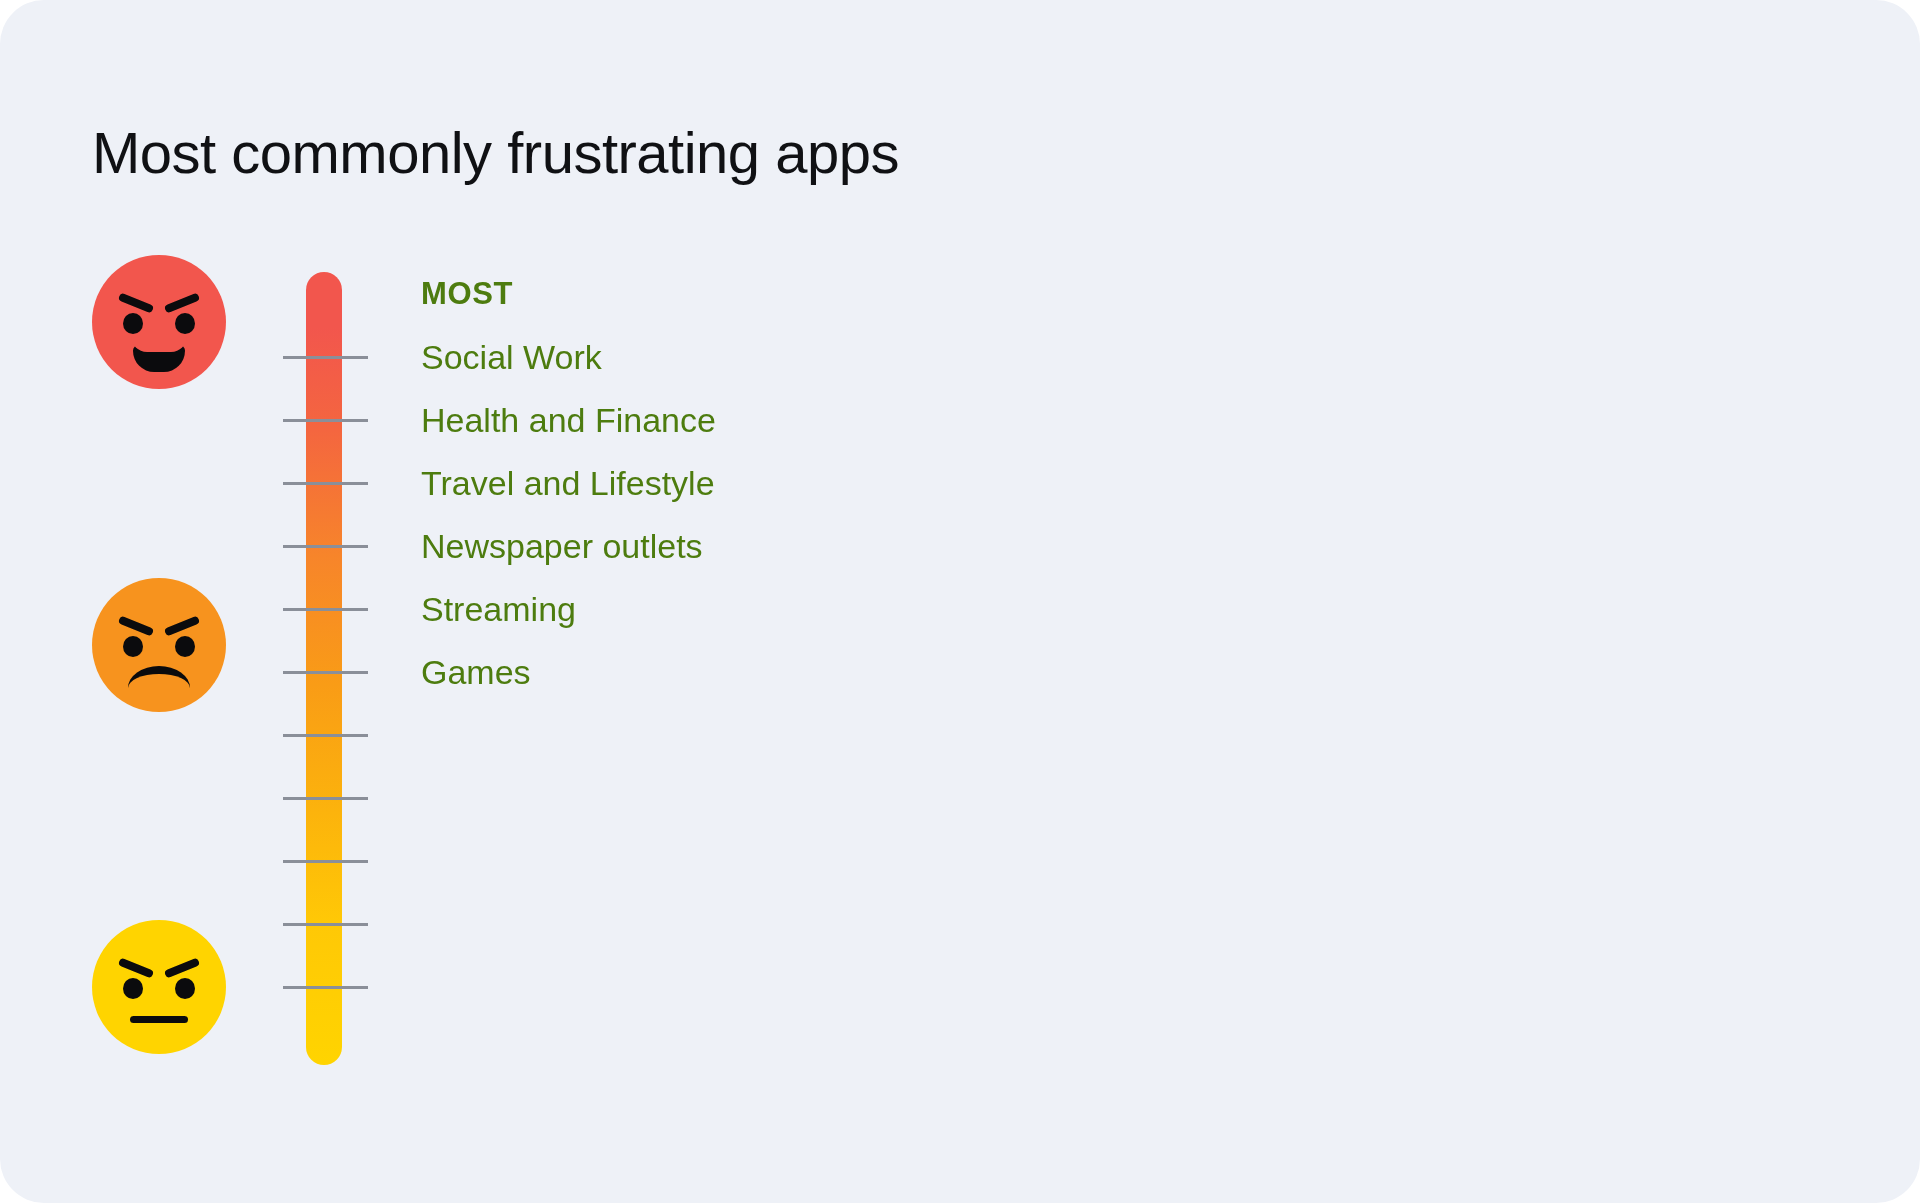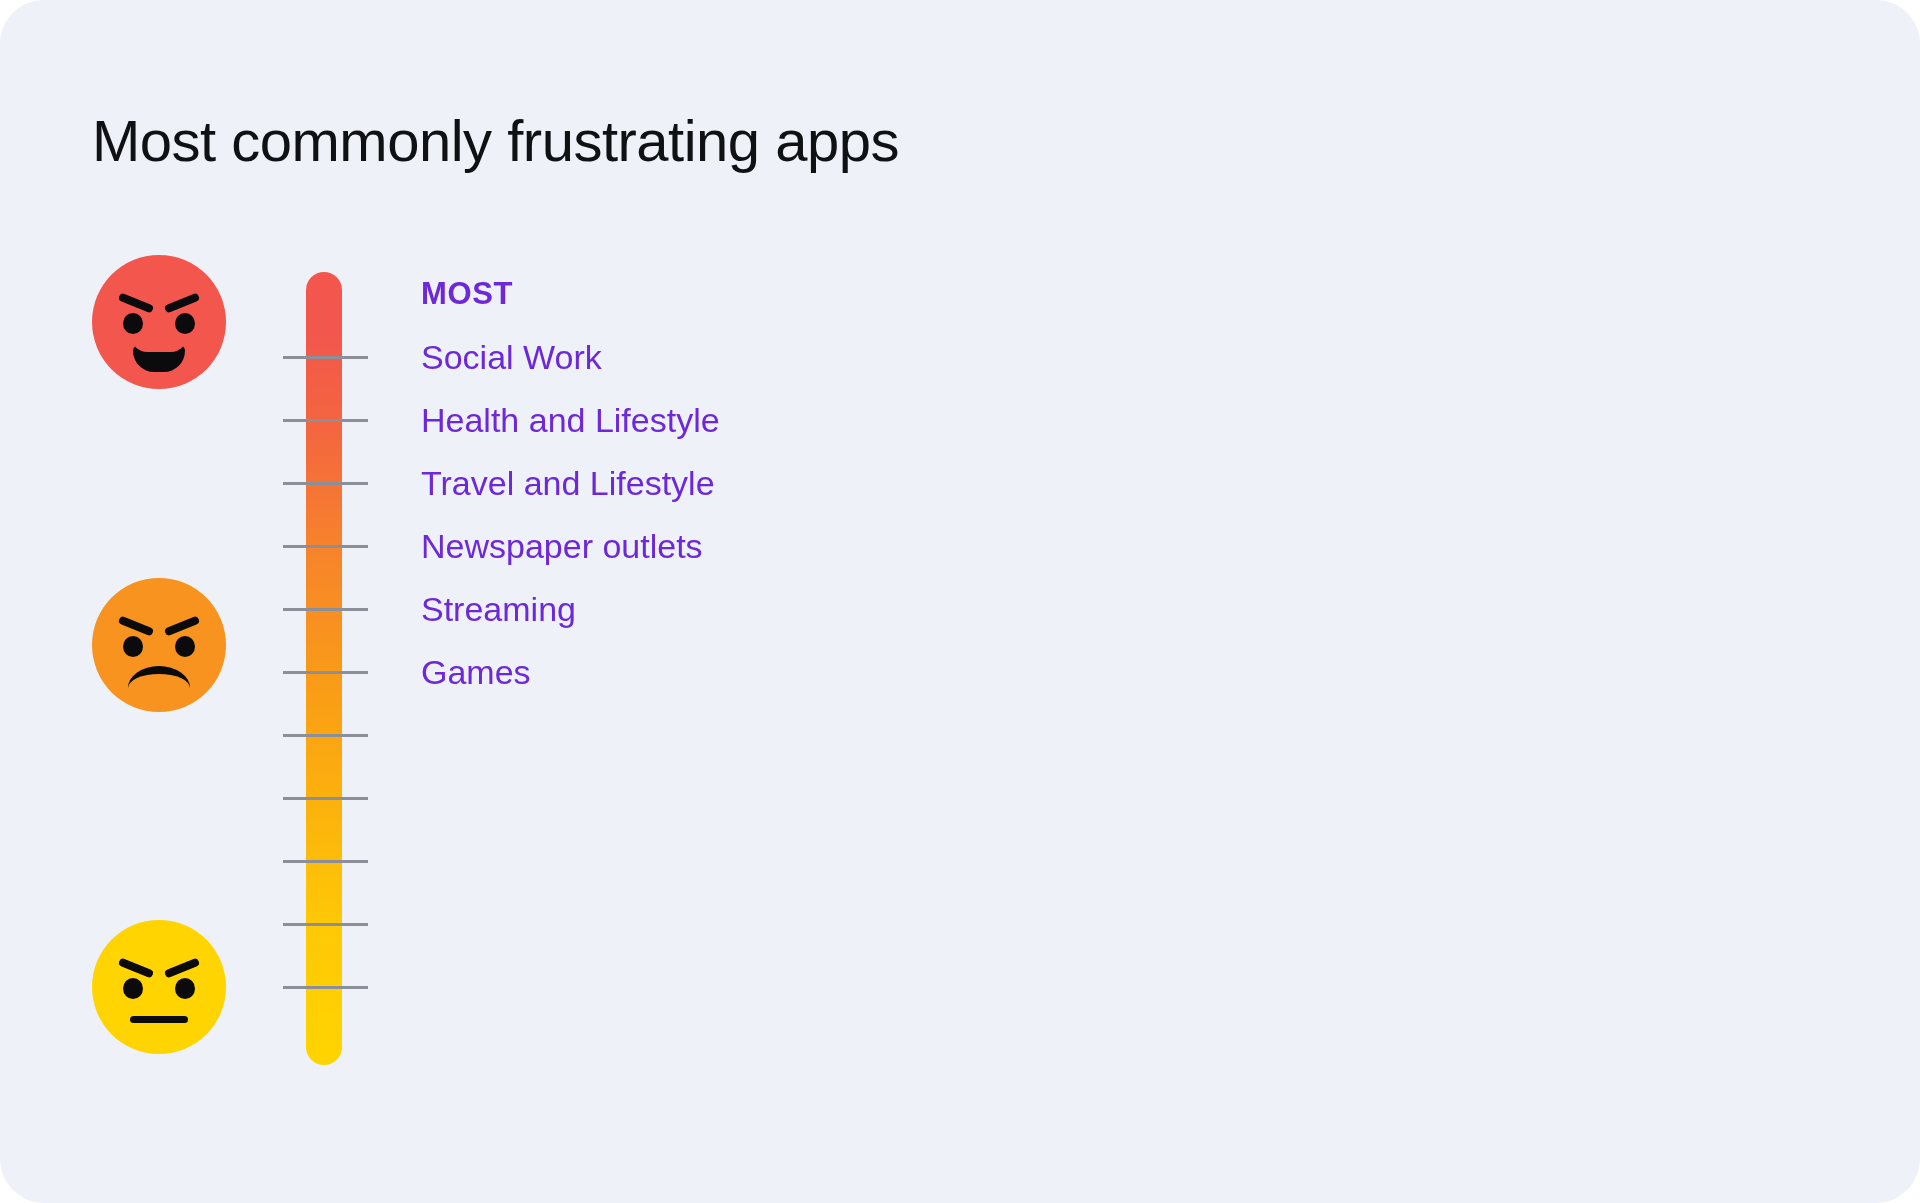--- a/index.html
+++ b/index.html
@@ -23,21 +23,21 @@
     background: #eef1f7;
     border-radius: 44px;
     box-sizing: border-box;
     overflow: hidden;
   }
 
   
   #title {
     position: absolute;
     left: 92px;
-    top: 112px;
+    top: 124px;
     font-size: 58px;
     font-weight: 400;
     letter-spacing: -0.5px;
     color: #101114;
     white-space: nowrap;
     line-height: 1;
   }
 
   
   .face {
@@ -149,21 +149,21 @@
     position: absolute;
     left: 421px;
     top: 262px;
     width: 900px;
   }
   .row {
     height: 63px;
     display: flex;
     align-items: center;
     font-size: 34px;
-    color: #6d28d9;
+    color: #4d7c0f;
     line-height: 1;
     white-space: nowrap;
   }
   .row.cap {
     font-weight: 700;
     letter-spacing: 0.6px;
     font-size: 31px;
   }
 </style>
 </head>
@@ -209,20 +209,20 @@
       <div class="tick" style="top: 733.5px; background: rgb(138, 143, 153);"></div>
       <div class="tick" style="top: 796.5px; background: rgb(138, 143, 153);"></div>
       <div class="tick" style="top: 859.5px; background: rgb(138, 143, 153);"></div>
       <div class="tick" style="top: 922.5px; background: rgb(138, 143, 153);"></div>
       <div class="tick" style="top: 985.5px; background: rgb(138, 143, 153);"></div>
     </div>
 
   <div id="list">
       <div class="row cap">MOST</div>
       <div class="row">Social Work</div>
-      <div class="row">Health and Lifestyle</div>
+      <div class="row">Health and Finance</div>
       <div class="row">Travel and Lifestyle</div>
       <div class="row">Newspaper outlets</div>
       <div class="row">Streaming</div>
       <div class="row">Games</div>
     </div>
 
 </div>
 
 </body></html>

